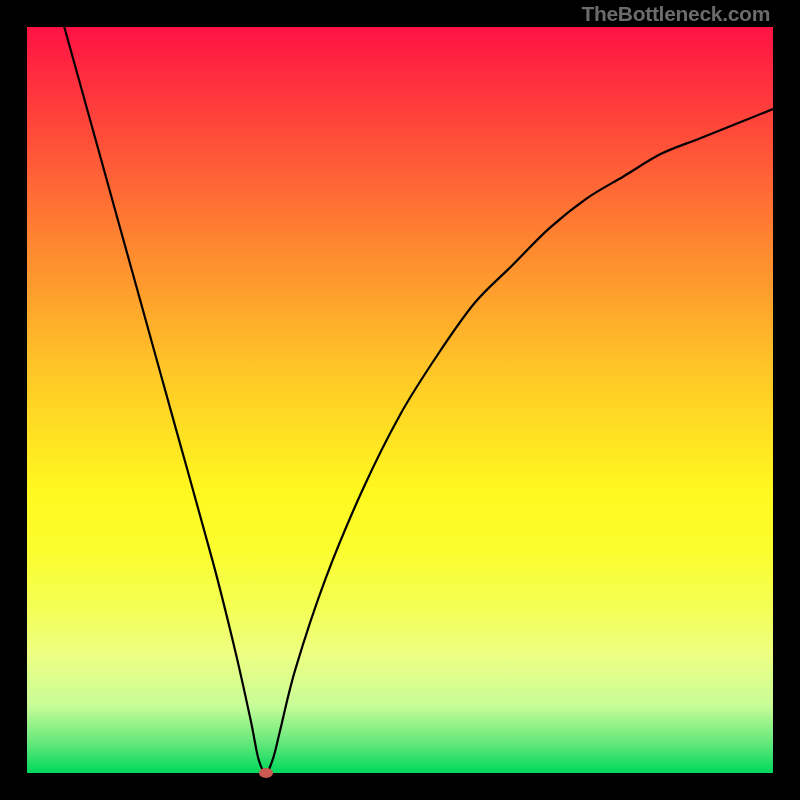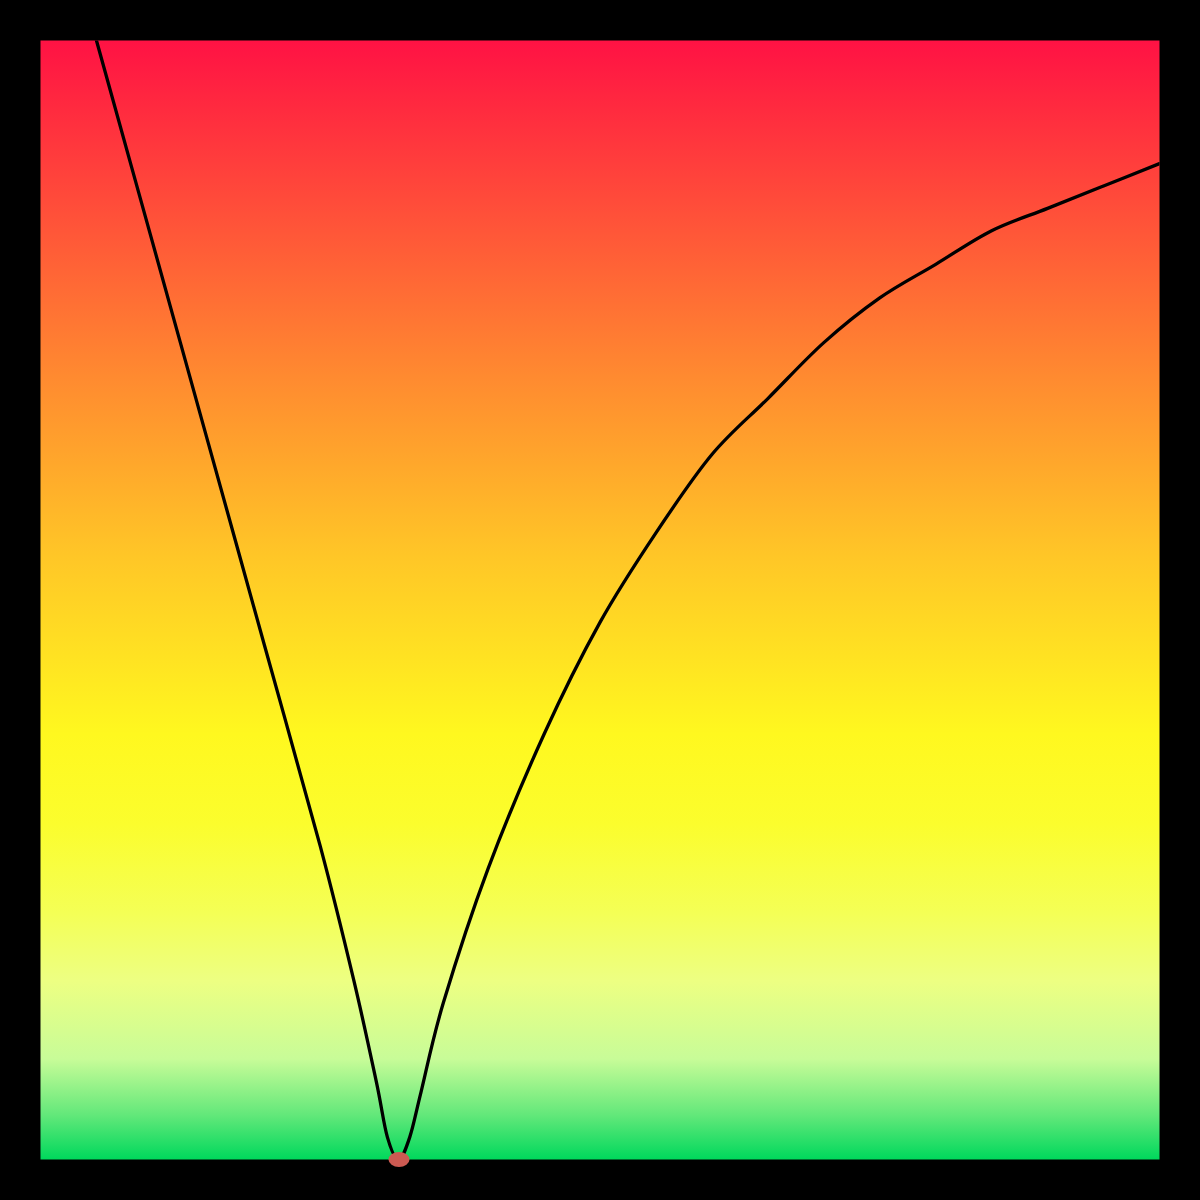--- a/index.html
+++ b/index.html
@@ -76,14 +76,15 @@
   <div class="plot-area">
 
     <svg class="curve" width="746" height="746" viewBox="0 0 746 746">
       <path id="curve-path" d="M 37.300000000000004 0 C 43.51666666666667 22.380000000000013, 62.16666666666668 89.5200000000001, 74.60000000000001 134.2800000000001 C 87.03333333333335 179.04000000000008, 99.46666666666665 223.8, 111.89999999999999 268.56 C 124.33333333333333 313.32, 136.76666666666668 358.08, 149.20000000000002 402.84 C 161.63333333333335 447.59999999999997, 176.55333333333334 499.82, 186.5 537.12 C 196.44666666666666 574.42, 202.66333333333336 600.53, 208.88000000000002 626.64 C 215.0966666666667 652.75, 220.07 676.3733333333333, 223.79999999999998 693.78 C 227.52999999999997 711.1866666666666, 228.7733333333333 722.3766666666667, 231.26 731.08 C 233.74666666666667 739.7833333333334, 236.23333333333332 746, 238.72 746 C 241.20666666666668 746, 243.69333333333333 738.5400000000001, 246.18 731.08 C 248.66666666666669 723.62, 249.91000000000003 716.1600000000001, 253.64000000000001 701.24 C 257.37 686.3199999999999, 261.1 666.4266666666666, 268.56 641.56 C 276.02 616.6933333333333, 287.21000000000004 581.88, 298.40000000000003 552.04 C 309.59000000000003 522.1999999999999, 323.26666666666665 489.87333333333333, 335.7 462.52 C 348.1333333333333 435.16666666666663, 360.56666666666666 410.3, 373 387.92 C 385.43333333333334 365.54, 397.8666666666667 346.89, 410.3 328.23999999999995 C 422.73333333333335 309.5899999999999, 435.16666666666663 290.94, 447.59999999999997 276.02 C 460.0333333333333 261.09999999999997, 472.4666666666667 251.1533333333333, 484.90000000000003 238.71999999999997 C 497.33333333333337 226.28666666666663, 509.7666666666666 212.60999999999996, 522.1999999999999 201.41999999999996 C 534.6333333333332 190.22999999999996, 547.0666666666666 180.2833333333334, 559.5 171.58000000000004 C 571.9333333333334 162.8766666666667, 584.3666666666668 156.65999999999994, 596.8000000000001 149.19999999999993 C 609.2333333333333 141.73999999999992, 621.6666666666667 133.03666666666672, 634.1 126.82000000000005 C 646.5333333333333 120.6033333333334, 658.9666666666667 116.87333333333332, 671.4 111.89999999999998 C 683.8333333333333 106.92666666666663, 696.2666666666667 101.95333333333336, 708.6999999999999 96.98000000000002 C 721.1333333333332 92.00666666666667, 739.7833333333333 84.54666666666662, 746 82.05999999999995" fill="none" stroke="#000" stroke-width="2.2" stroke-linejoin="round" stroke-linecap="round"></path>
     </svg>
 
     <div class="marker" id="marker" style="left: 238.72px; top: 746px; background: rgb(204, 90, 82);"></div>
 
   </div>
 
+  <div class="watermark">TheBottleneck.com</div>
 
 </div>
 
 </body></html>

